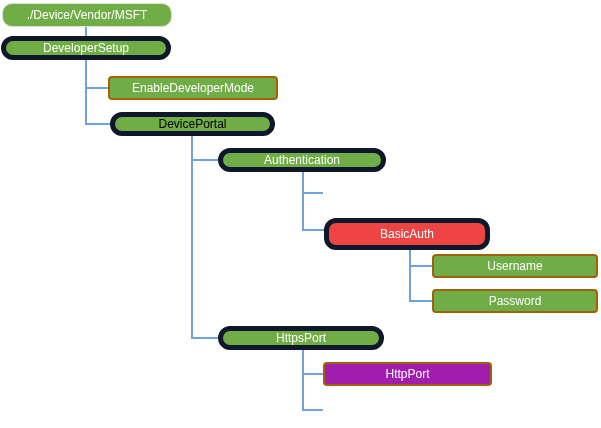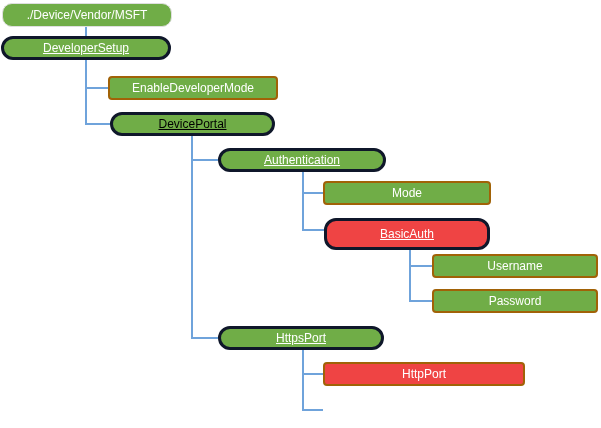--- a/index.html
+++ b/index.html
@@ -27,22 +27,21 @@
     justify-content: center;
     white-space: nowrap;
     z-index: 2;
   }
   .node.rounded {
     border-radius: 10px;
     border: 1px solid #dfdfdf;
   }
   .node.stadium {
     border-radius: 12px;
-    border: 3px solid #0f172a;
-    text-decoration: underline;
+    border: 5px solid #0f172a;
   }
   .node.rect {
     border-radius: 4px;
     border: 2px solid #a16207;
   }
   .connector {
     position: absolute;
     background: #6FA3DB;
     z-index: 1;
   }
@@ -65,19 +64,18 @@
     <div class="connector" style="background: rgb(111, 163, 219); left: 409px; top: 265px; width: 23px; height: 2px;"></div>
     <div class="connector" style="background: rgb(111, 163, 219); left: 409px; top: 300px; width: 23px; height: 2px;"></div>
     <div class="connector" style="background: rgb(111, 163, 219); left: 302px; top: 350px; width: 2px; height: 61px;"></div>
     <div class="connector" style="background: rgb(111, 163, 219); left: 302px; top: 373px; width: 21px; height: 2px;"></div>
     <div class="connector" style="background: rgb(111, 163, 219); left: 302px; top: 409px; width: 21px; height: 2px;"></div>
     <div class="node rounded" style="left: 2px; top: 3px; width: 170px; height: 24px; background: rgb(112, 173, 71); color: rgb(255, 255, 255);">./Device/Vendor/MSFT</div>
     <div class="node stadium" style="left: 1px; top: 36px; width: 170px; height: 24px; background: rgb(112, 173, 71); color: rgb(255, 255, 255);">DeveloperSetup</div>
     <div class="node rect" style="left: 108px; top: 76px; width: 170px; height: 24px; background: rgb(112, 173, 71); color: rgb(255, 255, 255);">EnableDeveloperMode</div>
     <div class="node stadium" style="left: 110px; top: 112px; width: 165px; height: 24px; background: rgb(112, 173, 71); color: #000000;">DevicePortal</div>
     <div class="node stadium" style="left: 218px; top: 148px; width: 168px; height: 24px; background: rgb(112, 173, 71); color: rgb(255, 255, 255);">Authentication</div>
-    <div class="node rect" style="left: 323px; top: 181px; width: 168px; height: 24px; background: rgb(112, 173, 71); color: rgb(255, 255, 255);">Mode</div>
     <div class="node stadium" style="left: 324px; top: 218px; width: 166px; height: 32px; background: #ef4444; color: rgb(255, 255, 255);">BasicAuth</div>
     <div class="node rect" style="left: 432px; top: 254px; width: 166px; height: 24px; background: rgb(112, 173, 71); color: rgb(255, 255, 255);">Username</div>
     <div class="node rect" style="left: 432px; top: 289px; width: 166px; height: 24px; background: rgb(112, 173, 71); color: rgb(255, 255, 255);">Password</div>
     <div class="node stadium" style="left: 218px; top: 326px; width: 166px; height: 24px; background: rgb(112, 173, 71); color: rgb(255, 255, 255);">HttpsPort</div>
-    <div class="node rect" style="left: 323px; top: 362px; width: 202px; height: 24px; background: #ef4444; color: rgb(255, 255, 255);">HttpPort</div>
+    <div class="node rect" style="left: 323px; top: 362px; width: 169px; height: 24px; background: #a21caf; color: rgb(255, 255, 255);">HttpPort</div>
   </div>
 
 </body></html>

